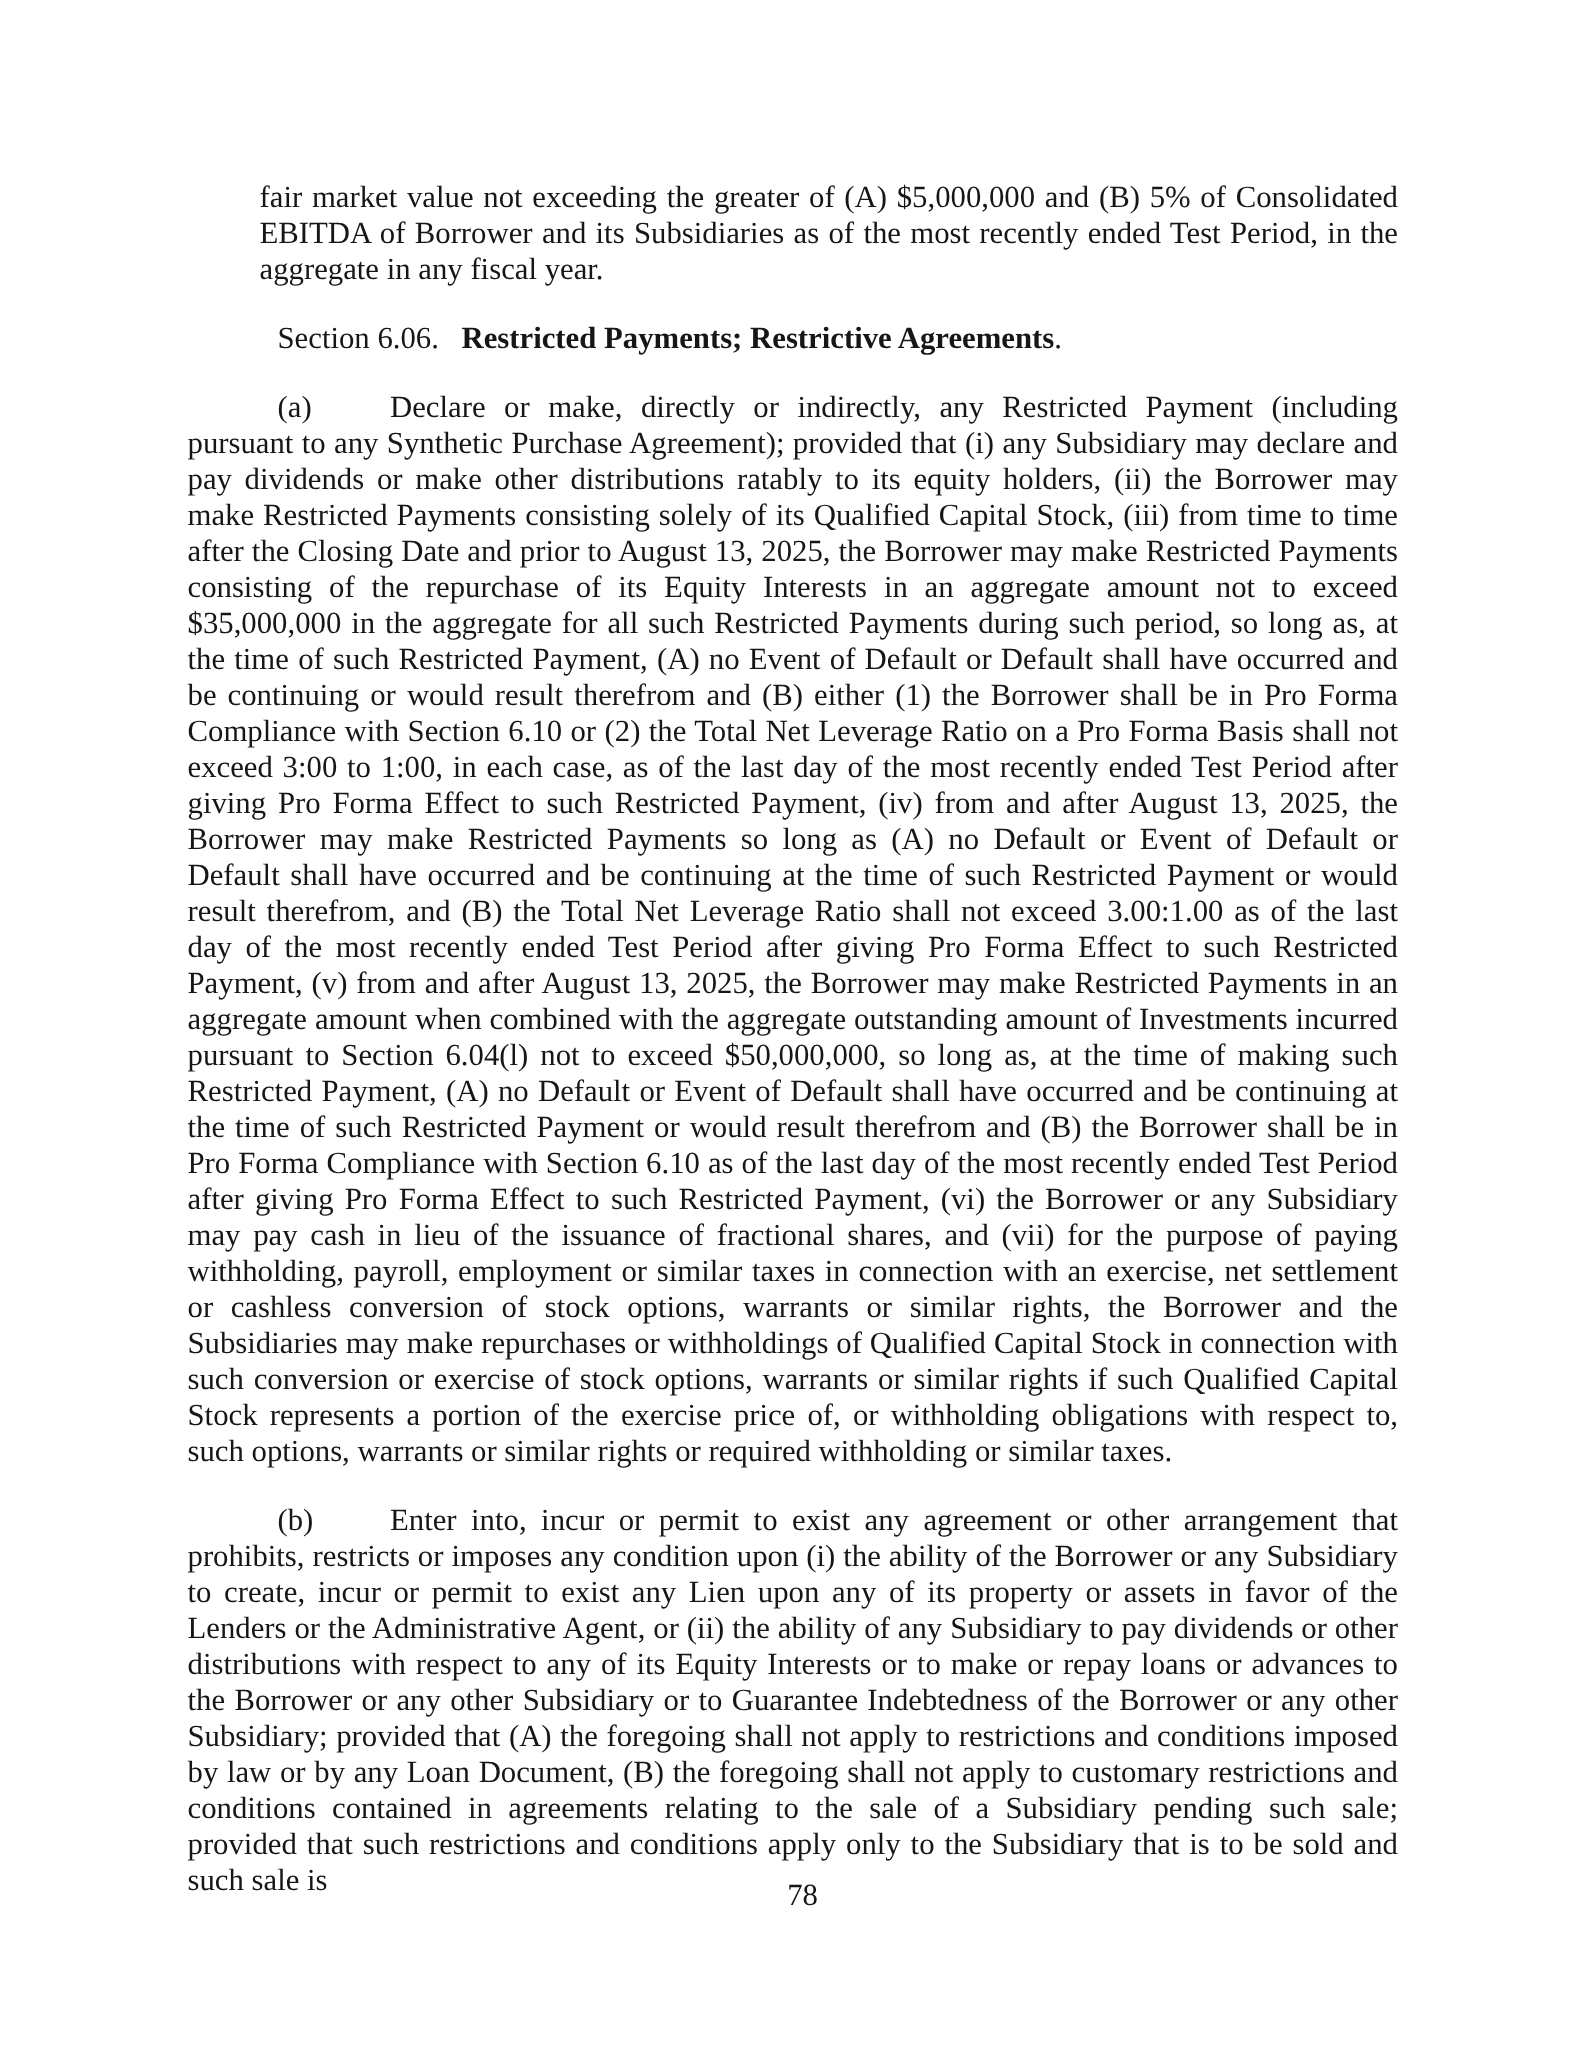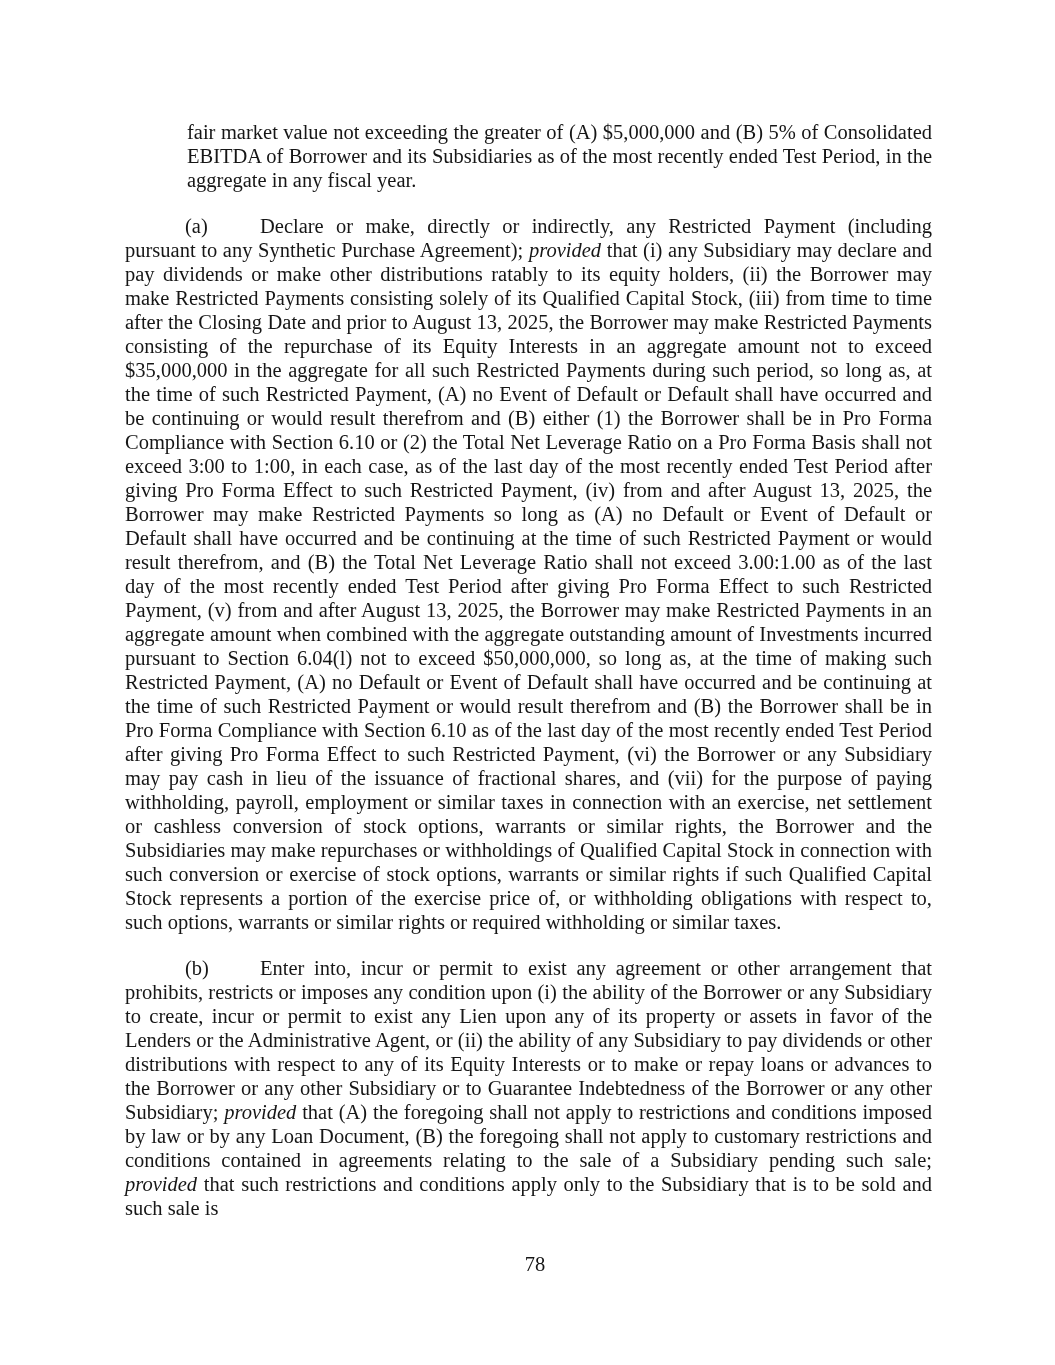--- a/index.html
+++ b/index.html
@@ -19,55 +19,56 @@
     font-size: 20.5px;
     line-height: 24px;
     color: #161616;
     -webkit-font-smoothing: antialiased;
   }
   .block {
     margin: 0 0 22px 0;
     text-align: justify;
   }
   .indented-block {
-    margin-left: 62px;
+    margin-left: 48px;
   }
   .heading-block,
   .body-para {
     text-indent: 60px;
   }
   .sec-label {
     margin-right: 15px;
   }
   .sec-title {
     font-weight: bold;
   }
   .para-label {
     display: inline-block;
     width: 75px;
     text-indent: 0;
   }
-  .seg-italic { font-style: italic; }
+  .seg-italic { }
   .seg-underline { }
   .page-footer {
     position: absolute;
     left: 138px;
     right: 123px;
     top: 1252px;
     text-align: center;
     text-indent: 0;
   }
 </style>
 </head>
 <body>
 
 <div class="page">
 
   <p class="block indented-block">fair market value not exceeding the greater of (A) $5,000,000 and (B) 5% of Consolidated EBITDA of Borrower and its Subsidiaries as of the most recently ended Test Period, in the aggregate in any fiscal year.</p>
 
+  <p class="block heading-block"><span class="sec-label">Section 6.06.</span><span class="sec-title">Restricted Payments; Restrictive Agreements</span><span class="sec-period">.</span></p>
 
   <p class="block body-para"><span class="para-label">(a)</span><span><span>Declare or make, directly or indirectly, any Restricted Payment (including pursuant to any Synthetic Purchase Agreement); </span><span class="seg-italic">provided</span><span> that (i) any Subsidiary may declare and pay dividends or make other distributions ratably to its equity holders, (ii) the Borrower may make Restricted Payments consisting solely of its Qualified Capital Stock, (iii) from time to time after the Closing Date and prior to August 13, 2025, the Borrower may make Restricted Payments consisting of the repurchase of its Equity Interests in an aggregate amount not to exceed $35,000,000 in the aggregate for all such Restricted Payments during such period, so long as, at the time of such Restricted Payment, (A) no Event of Default or Default shall have occurred and be continuing or would result therefrom and (B) either (1) the Borrower shall be in Pro Forma Compliance with </span><span class="seg-underline">Section 6.10</span><span> or (2) the Total Net Leverage Ratio on a Pro Forma Basis shall not exceed 3:00 to 1:00, in each case, as of the last day of the most recently ended Test Period after giving Pro Forma Effect to such Restricted Payment, (iv) from and after August 13, 2025, the Borrower may make Restricted Payments so long as (A) no Default or Event of Default or Default shall have occurred and be continuing at the time of such Restricted Payment or would result therefrom, and (B) the Total Net Leverage Ratio shall not exceed 3.00:1.00 as of the last day of the most recently ended Test Period after giving Pro Forma Effect to such Restricted Payment, (v) from and after August 13, 2025, the Borrower may make Restricted Payments in an aggregate amount when combined with the aggregate outstanding amount of Investments incurred pursuant to </span><span class="seg-underline">Section 6.04(l)</span><span> not to exceed $50,000,000, so long as, at the time of making such Restricted Payment, (A) no Default or Event of Default shall have occurred and be continuing at the time of such Restricted Payment or would result therefrom and (B) the Borrower shall be in Pro Forma Compliance with </span><span class="seg-underline">Section 6.10 </span><span>as of the last day of the most recently ended Test Period after giving Pro Forma Effect to such Restricted Payment, (vi) the Borrower or any Subsidiary may pay cash in lieu of the issuance of fractional shares, and (vii) for the purpose of paying withholding, payroll, employment or similar taxes in connection with an exercise, net settlement or cashless conversion of stock options, warrants or similar rights, the Borrower and the Subsidiaries may make repurchases or withholdings of Qualified Capital Stock in connection with such conversion or exercise of stock options, warrants or similar rights if such Qualified Capital Stock represents a portion of the exercise price of, or withholding obligations with respect to, such options, warrants or similar rights or required withholding or similar taxes.</span></span></p>
 
   <p class="block body-para"><span class="para-label">(b)</span><span><span>Enter into, incur or permit to exist any agreement or other arrangement that prohibits, restricts or imposes any condition upon (i) the ability of the Borrower or any Subsidiary to create, incur or permit to exist any Lien upon any of its property or assets in favor of the Lenders or the Administrative Agent, or (ii) the ability of any Subsidiary to pay dividends or other distributions with respect to any of its Equity Interests or to make or repay loans or advances to the Borrower or any other Subsidiary or to Guarantee Indebtedness of the Borrower or any other Subsidiary; </span><span class="seg-italic">provided</span><span> that (A) the foregoing shall not apply to restrictions and conditions imposed by law or by any Loan Document, (B) the foregoing shall not apply to customary restrictions and conditions contained in agreements relating to the sale of a Subsidiary pending such sale; </span><span class="seg-italic">provided</span><span> that such restrictions and conditions apply only to the Subsidiary that is to be sold and such sale is</span></span></p>
 
   <div class="page-footer">
     <span>78</span>
   </div>
 
 </div>

